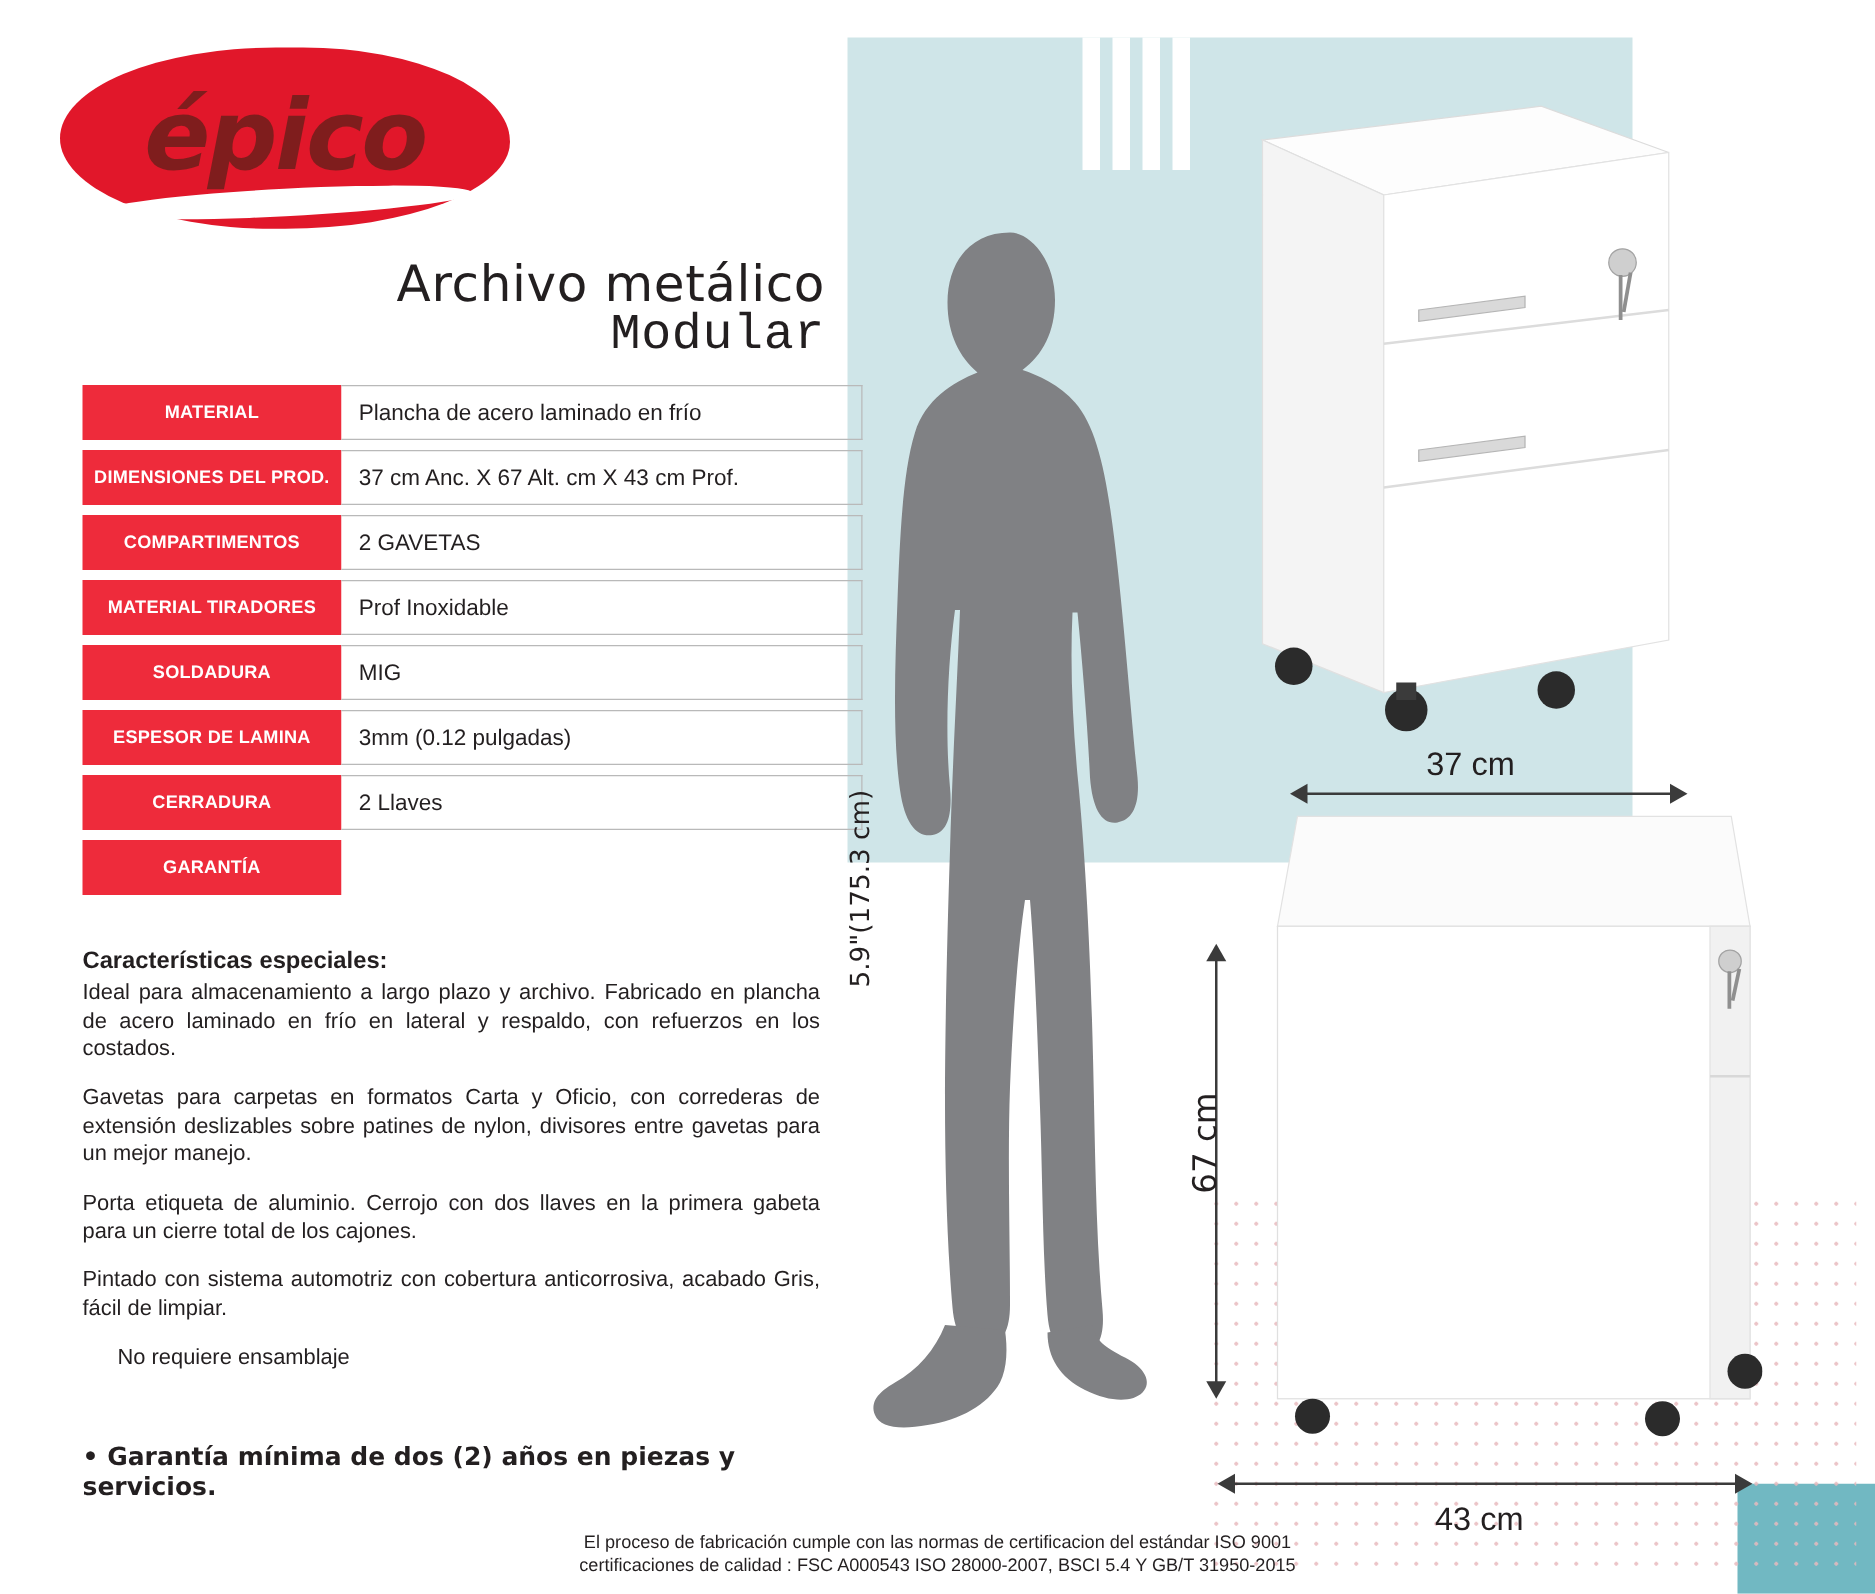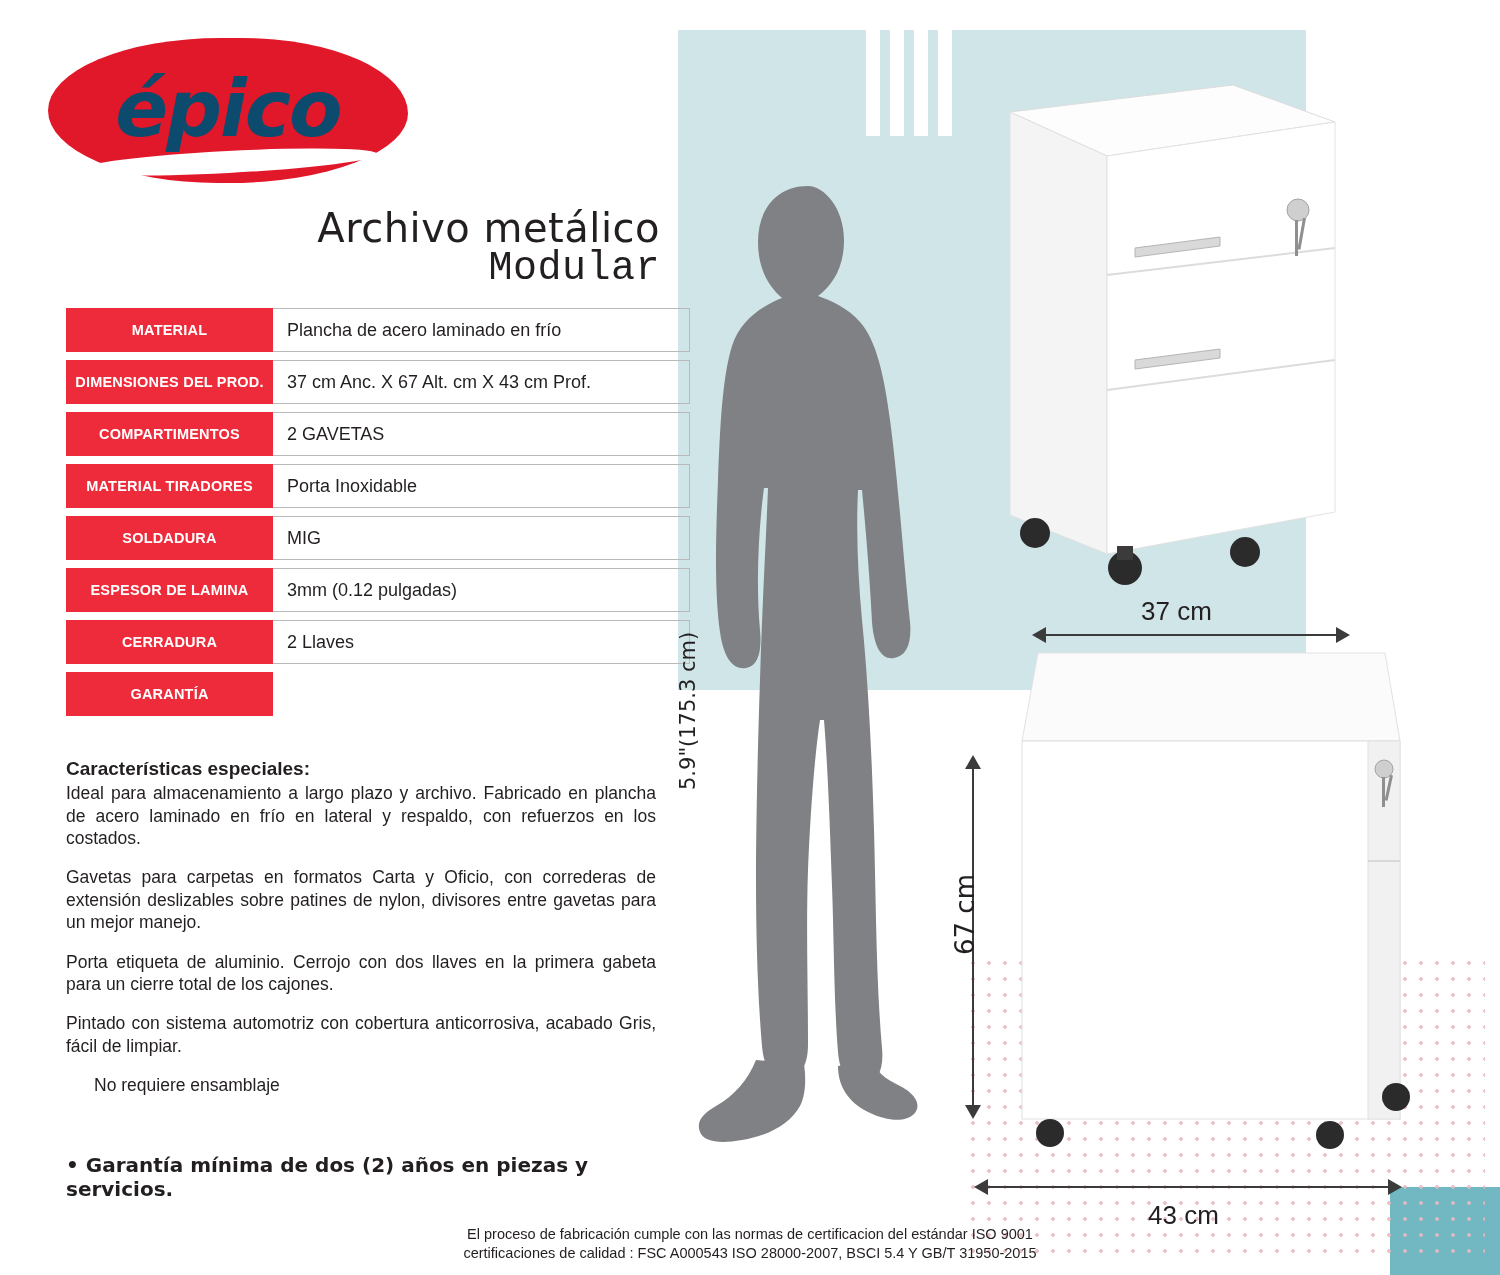--- a/index.html
+++ b/index.html
@@ -65,21 +65,21 @@
     background: #e1172a;
     border-radius: 48% 46% 50% 47% / 50% 52% 48% 50%;
     box-shadow: 0 0 0 0 transparent;
   }
   .logo-text {
     position: absolute;
     left: 0;
     right: 0;
     top: 26px;
     text-align: center;
-    color: #0c4a6e;
+    color: #7f1d1d;
     font-family: "DejaVu Sans", sans-serif;
     font-size: 78px;
     font-weight: bold;
     font-style: italic;
     letter-spacing: -2px;
   }
   .logo-swoosh {
     position: absolute;
     left: 30px;
     bottom: 10px;
@@ -307,21 +307,21 @@
   <div class="spec-row">
     <div class="spec-label">DIMENSIONES DEL PROD.</div>
     <div class="spec-value">37 cm Anc. X 67 Alt. cm X 43 cm Prof.</div>
   </div>
   <div class="spec-row">
     <div class="spec-label">COMPARTIMENTOS</div>
     <div class="spec-value">2 GAVETAS</div>
   </div>
   <div class="spec-row">
     <div class="spec-label">MATERIAL TIRADORES</div>
-    <div class="spec-value">Porta Inoxidable</div>
+    <div class="spec-value">Prof Inoxidable</div>
   </div>
   <div class="spec-row">
     <div class="spec-label">SOLDADURA</div>
     <div class="spec-value"> MIG</div>
   </div>
   <div class="spec-row">
     <div class="spec-label">ESPESOR DE LAMINA</div>
     <div class="spec-value">3mm (0.12 pulgadas)</div>
   </div>
   <div class="spec-row">

